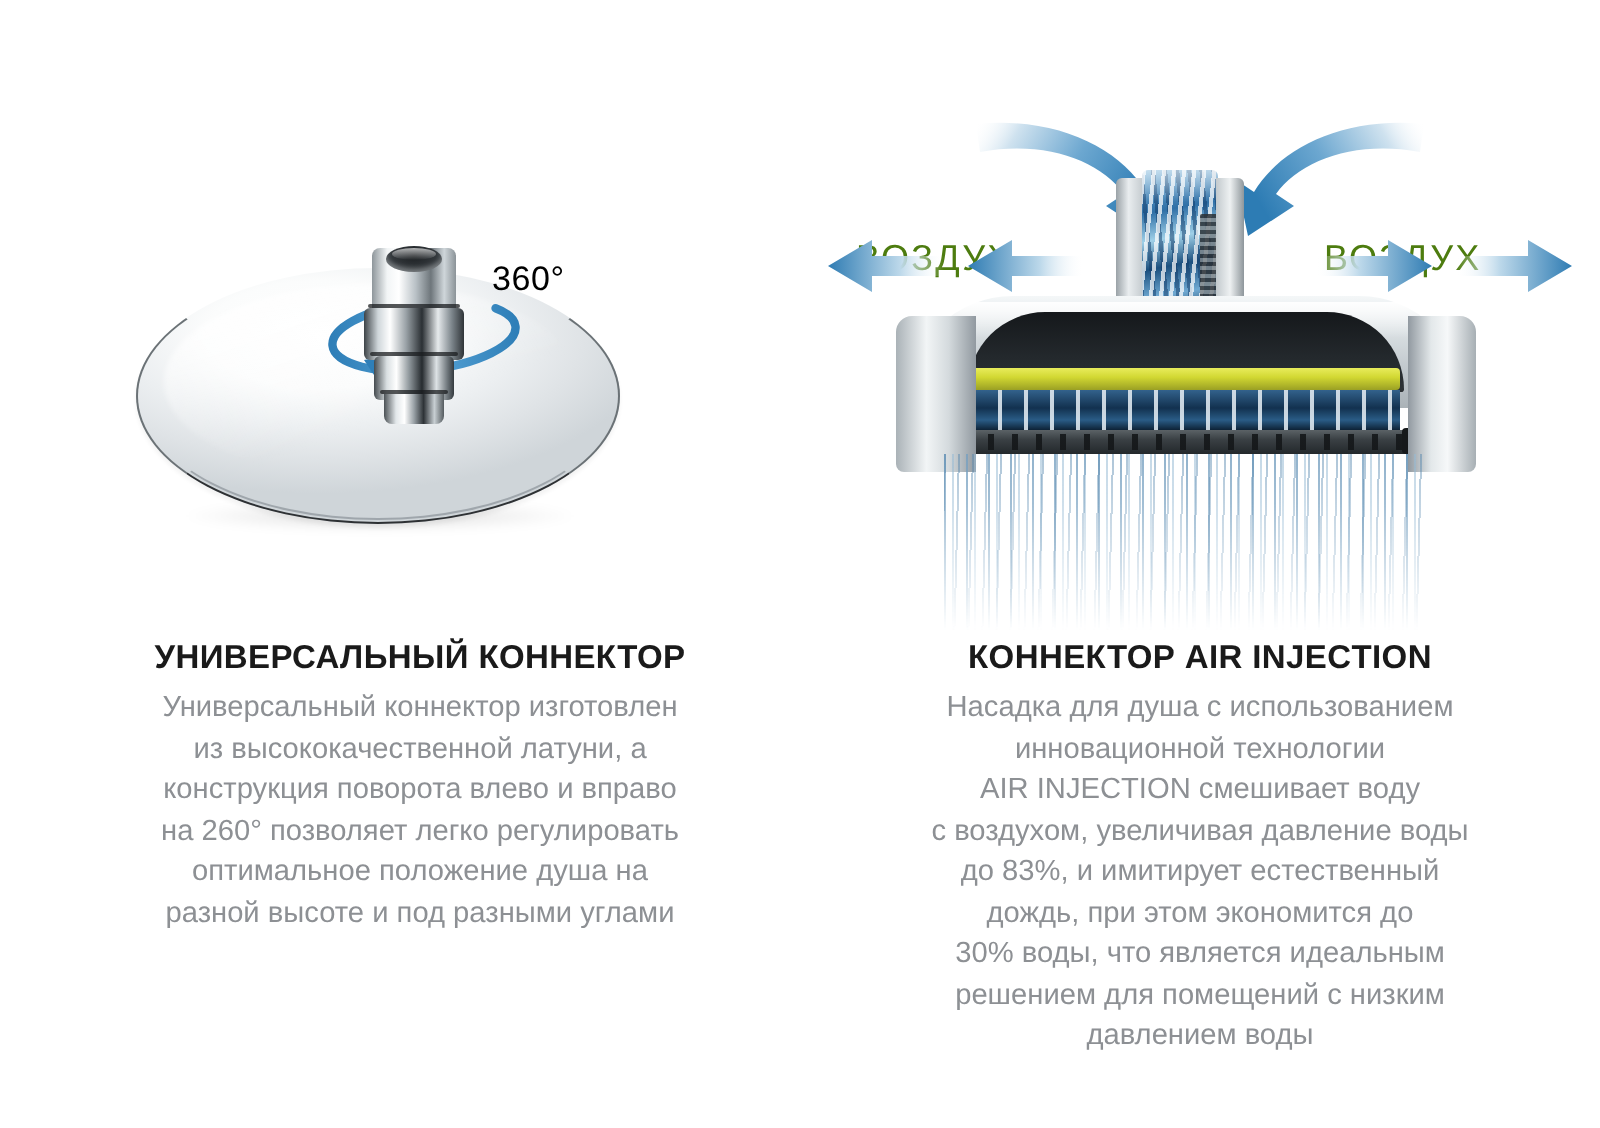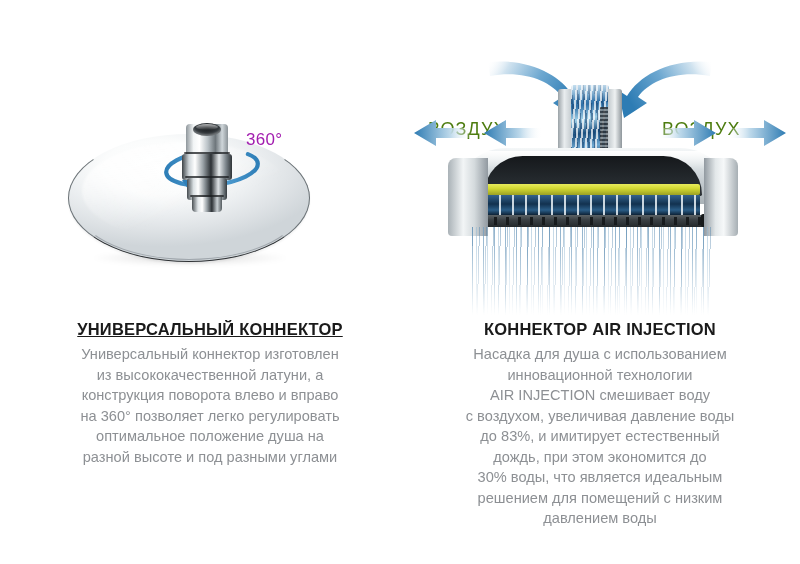--- a/index.html
+++ b/index.html
@@ -23,21 +23,21 @@
     font-size: 16.5px; font-weight: bold; letter-spacing: .2px;
     color: #1a1a1a;
   }
   .body-text {
     position: absolute; left: 0; width: 100%;
     text-align: center;
     font-size: 14.6px; line-height: 20.5px;
     color: #8d9094; font-weight: 400;
     white-space: pre-line;
   }
-  .col-left  .heading   { top: 320px; text-decoration: underline; }
+  .col-left  .heading   { top: 320px; }
   .col-left  .body-text { top: 344px; }
   .col-right .heading   { top: 320px; }
   .col-right .body-text { top: 344px; }
 
   
   .showerhead-wrap { position: absolute; left: 0; top: 108px; width: 380px; height: 200px; }
 
   
   .disc {
     position: absolute; left: 48px; top: 26px;
@@ -110,21 +110,21 @@
     background: linear-gradient(90deg, #4b5155 0%, #e2e7ea 20%, #ffffff 34%, #99a1a6 50%, #2d3236 66%, #c8cfd3 84%, #545b5f 100%);
   }
   
   .cn-ring { position: absolute; border-radius: 1px; background: rgba(25,28,31,.75); }
 
   
   .rot-svg { position: absolute; left: 132px; top: 22px; width: 120px; height: 78px; overflow: visible; }
 
   .label-360 {
     position: absolute; left: 226px; top: 22px;
-    font-size: 17px; color: #a21caf; letter-spacing: .3px;
+    font-size: 17px; color: #000000; letter-spacing: .3px;
     font-family: "Liberation Sans", sans-serif;
   }
 
   
   .airinj-wrap { position: absolute; left: 0; top: 40px; width: 380px; height: 270px; }
 
   .air-label {
     position: absolute; top: 79px;
     font-size: 18px; color: #4d7c0f; letter-spacing: 1.1px;
   }
@@ -283,21 +283,21 @@
         <div class="cn-seg cn-foot"></div>
       </div>
 
       <div class="label-360">360°</div>
     </div>
 
     <div class="heading">УНИВЕРСАЛЬНЫЙ КОННЕКТОР</div>
     <div class="body-text">Универсальный коннектор изготовлен
 из высококачественной латуни, а
 конструкция поворота влево и вправо
-на 360° позволяет легко регулировать
+на 260° позволяет легко регулировать
 оптимальное положение душа на
 разной высоте и под разными углами</div>
   </div>
 
   <div class="col col-right">
 
     <div class="airinj-wrap">
 
       <div class="air-label left">ВОЗДУХ</div>
       <div class="air-label right">ВОЗДУХ</div>

